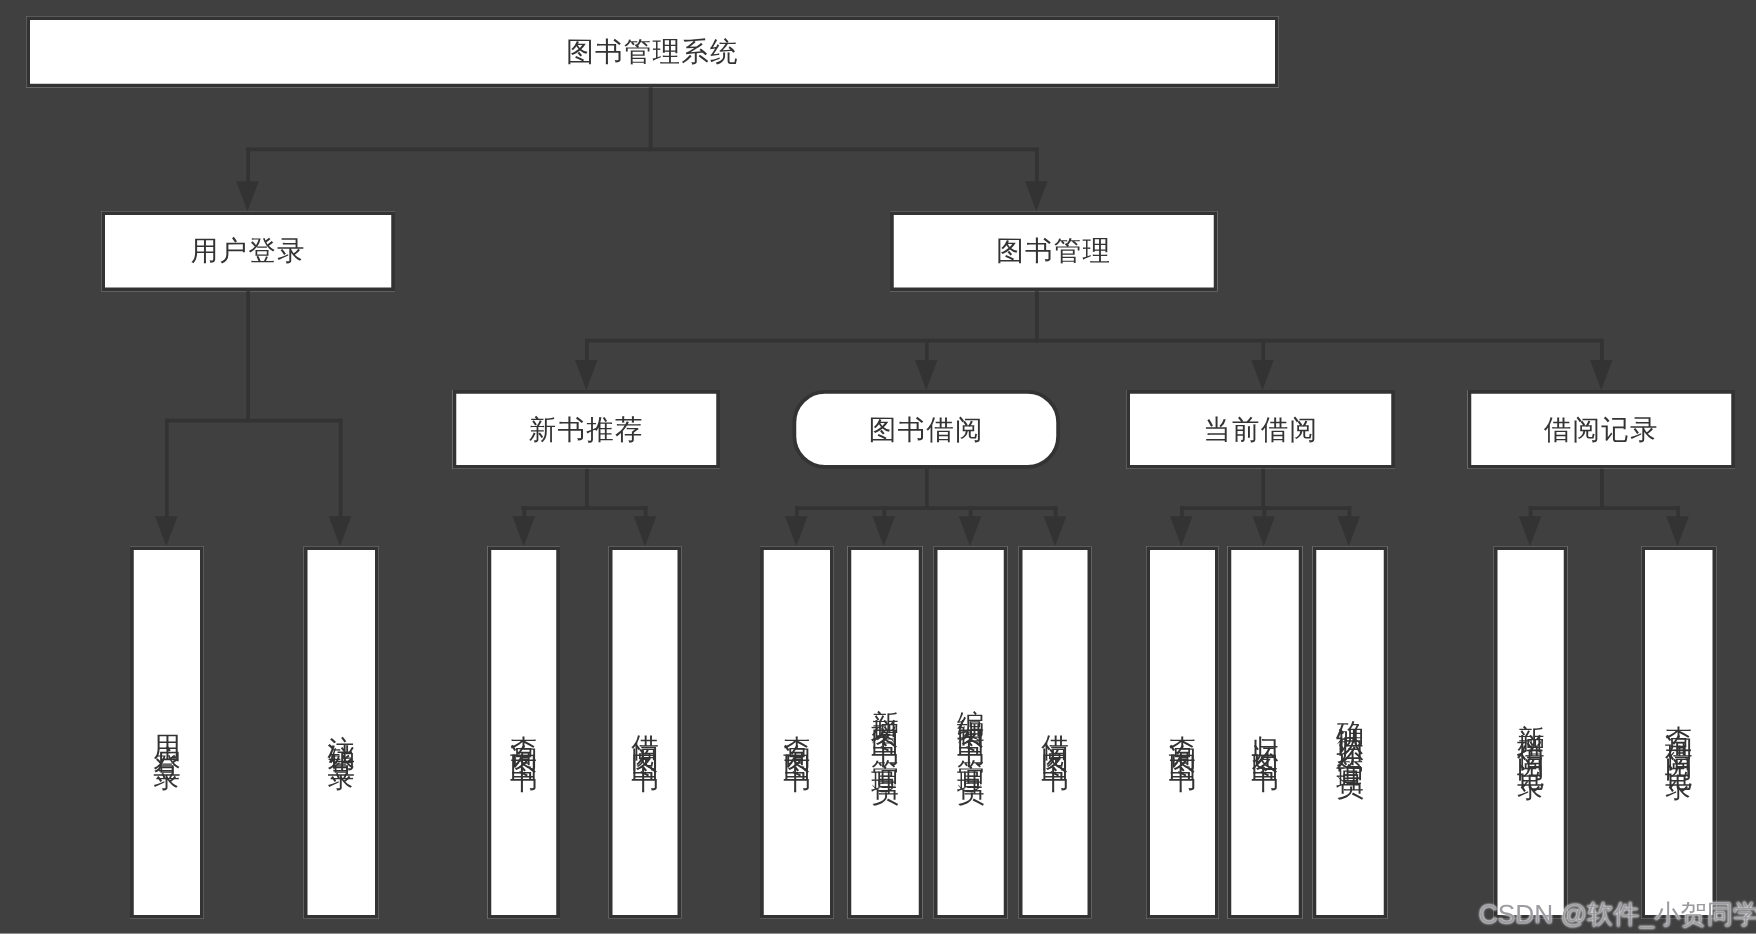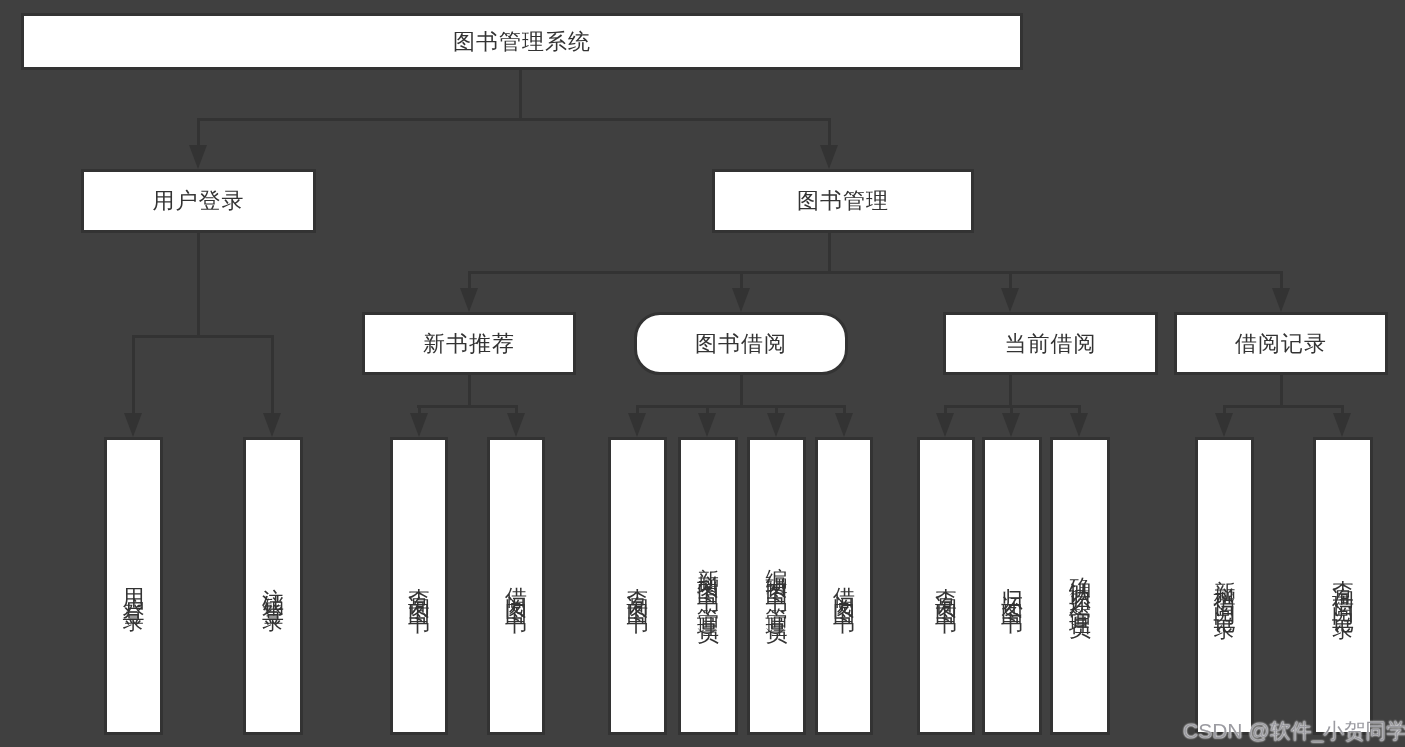--- a/index.html
+++ b/index.html
@@ -64,21 +64,21 @@
   <div class="arrow" style="left:460px;top:288px;"></div>
   <div class="vline" style="left:740px;top:271px;height:21px;"></div>
   <div class="arrow" style="left:732px;top:288px;"></div>
   <div class="vline" style="left:1009px;top:271px;height:21px;"></div>
   <div class="arrow" style="left:1001px;top:288px;"></div>
   <div class="vline" style="left:1280px;top:271px;height:21px;"></div>
   <div class="arrow" style="left:1272px;top:288px;"></div>
 
   <div class="box hbox" style="left:362px;top:312px;width:214px;height:63px;">新书推荐</div>
   <div class="box hbox" style="left:634px;top:312px;width:214px;height:63px;border-radius:26px;">图书借阅</div>
-  <div class="box hbox" style="left:943px;top:312px;width:215px;height:63px;text-align:right;">当前借阅</div>
+  <div class="box hbox" style="left:901px;top:312px;width:215px;height:63px;text-align:right;">当前借阅</div>
   <div class="box hbox" style="left:1174px;top:312px;width:214px;height:63px;">借阅记录</div>
 
   <div class="vline" style="left:468px;top:375px;height:33px;"></div>
   <div class="hline" style="left:417px;top:405px;width:101px;"></div>
   <div class="vline" style="left:418px;top:405px;height:12px;"></div>
   <div class="arrow" style="left:410px;top:413px;"></div>
   <div class="vline" style="left:515px;top:405px;height:12px;"></div>
   <div class="arrow" style="left:507px;top:413px;"></div>
 
   <div class="vline" style="left:740px;top:375px;height:33px;"></div>

